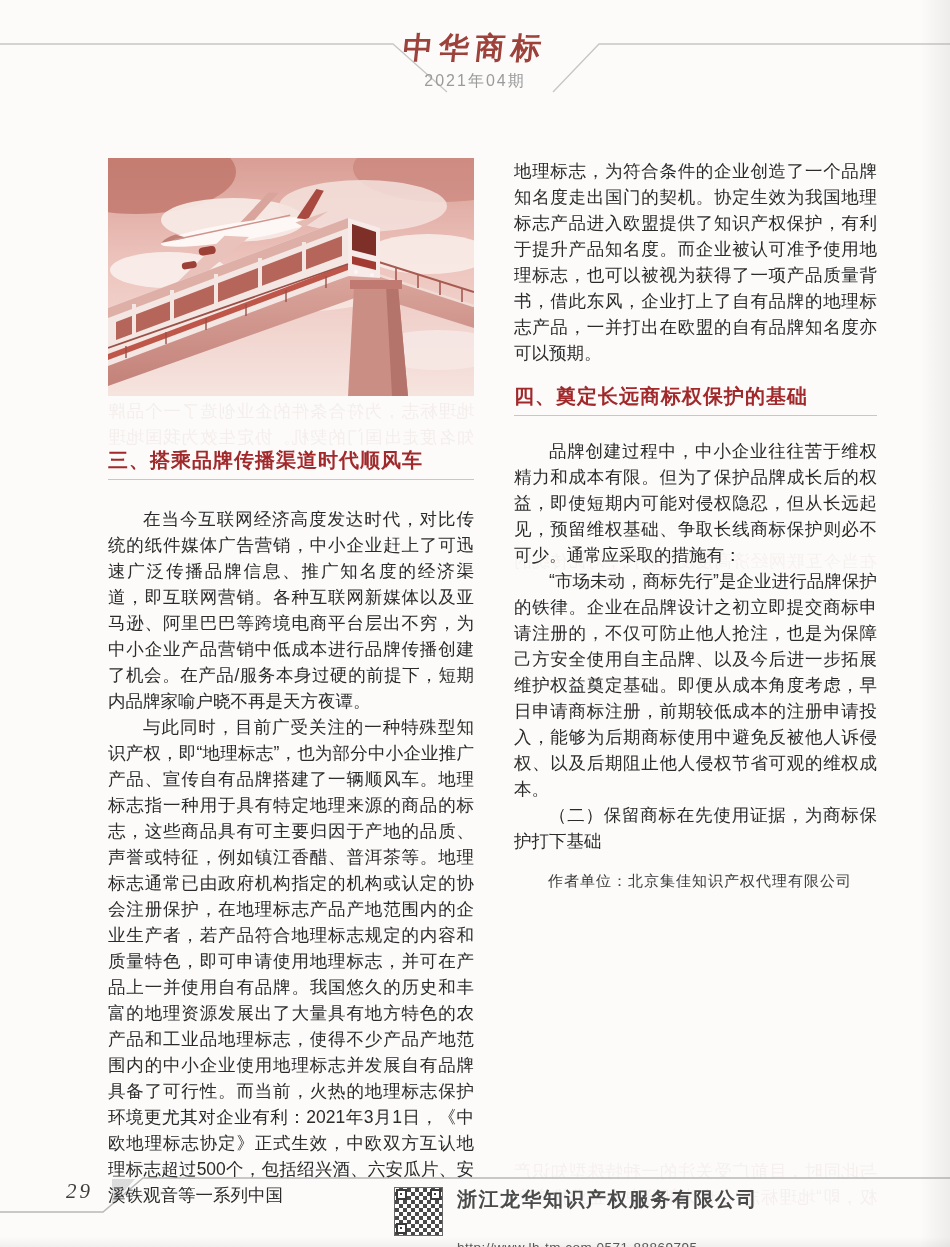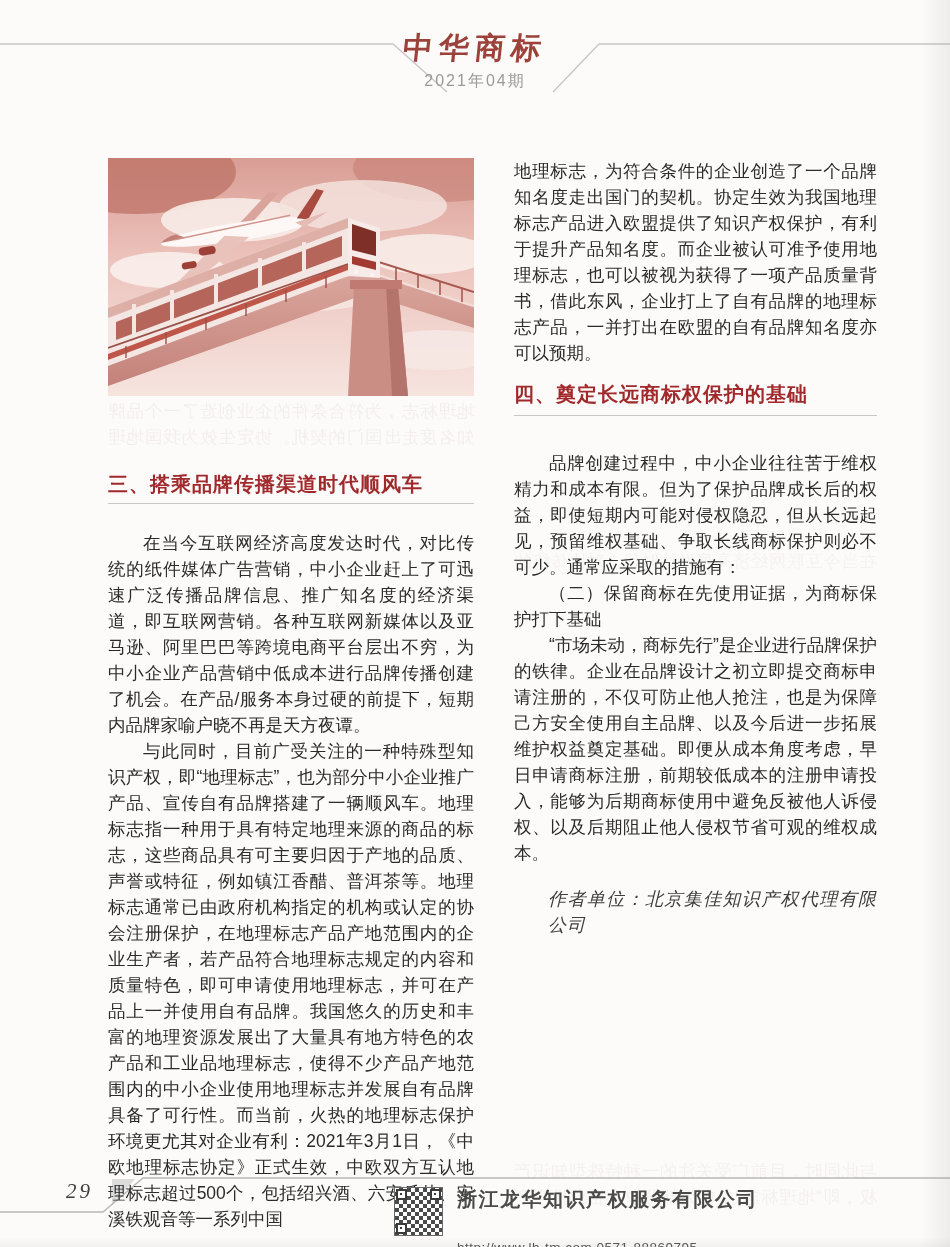--- a/index.html
+++ b/index.html
@@ -30,30 +30,30 @@
   
   .col{position:absolute;z-index:2;font-size:17.5px;line-height:26px;text-align:justify;}
   .col-left {left:108px;top:158px;width:366px;}
   .col-right{left:514px;top:158px;width:363px;}
   .col p{margin:0;text-indent:2em;}
   .col p.noindent{text-indent:0;}
 
   .figure{width:366px;height:238px;display:block;}
 
   h2.sec{
-    margin:76px 0 26px 0;padding:0 0 7px 0;
+    margin:52px 0 26px 0;padding:0 0 7px 0;
     font-size:20px;line-height:24px;font-weight:bold;color:#a1292b;
     letter-spacing:1px;border-bottom:1px solid #c9c7c5;text-indent:0;
   }
-  .col-right h2.sec{margin:18px 0 34px 0;font-family:Liberation Mono, monospace;}
+  .col-right h2.sec{margin:18px 0 22px 0;}
 
   .author{
-    margin-top:20px;padding-left:34px;text-indent:0;
-    font-family:"Liberation Serif","DejaVu Serif",serif;font-style:italic;
-    font-size:18px;color:#3d3d3d;letter-spacing:1px;
+    margin-top:14px;padding-left:34px;text-indent:0;
+    font-family:"Liberation Serif","DejaVu Serif",serif;
+    font-size:15px;color:#3d3d3d;letter-spacing:1px;
   }
   .seal{
     display:inline-block;width:13px;height:13px;margin-left:6px;vertical-align:-1px;
     background-color:#b23a2e;border-radius:2px;
     background-image:radial-gradient(#efd3cc 1px,transparent 1.2px);
     background-size:5px 5px;background-position:1px 1px;
   }
 
   
   .bleed{
@@ -195,22 +195,22 @@
 
     <h2 class="sec">三、搭乘品牌传播渠道时代顺风车</h2>
     <p>在当今互联网经济高度发达时代，对比传统的纸件媒体广告营销，中小企业赶上了可迅速广泛传播品牌信息、推广知名度的经济渠道，即互联网营销。各种互联网新媒体以及亚马逊、阿里巴巴等跨境电商平台层出不穷，为中小企业产品营销中低成本进行品牌传播创建了机会。在产品/服务本身过硬的前提下，短期内品牌家喻户晓不再是天方夜谭。</p>
     <p>与此同时，目前广受关注的一种特殊型知识产权，即“地理标志”，也为部分中小企业推广产品、宣传自有品牌搭建了一辆顺风车。地理标志指一种用于具有特定地理来源的商品的标志，这些商品具有可主要归因于产地的品质、声誉或特征，例如镇江香醋、普洱茶等。地理标志通常已由政府机构指定的机构或认定的协会注册保护，在地理标志产品产地范围内的企业生产者，若产品符合地理标志规定的内容和质量特色，即可申请使用地理标志，并可在产品上一并使用自有品牌。我国悠久的历史和丰富的地理资源发展出了大量具有地方特色的农产品和工业品地理标志，使得不少产品产地范围内的中小企业使用地理标志并发展自有品牌具备了可行性。而当前，火热的地理标志保护环境更尤其对企业有利：2021年3月1日，《中欧地理标志协定》正式生效，中欧双方互认地理标志超过500个，包括绍兴酒、六安瓜片、安溪铁观音等一系列中国</p>
   </div>
 
   <div class="col col-right">
     <p class="noindent">地理标志，为符合条件的企业创造了一个品牌知名度走出国门的契机。协定生效为我国地理标志产品进入欧盟提供了知识产权保护，有利于提升产品知名度。而企业被认可准予使用地理标志，也可以被视为获得了一项产品质量背书，借此东风，企业打上了自有品牌的地理标志产品，一并打出在欧盟的自有品牌知名度亦可以预期。</p>
     <h2 class="sec">四、奠定长远商标权保护的基础</h2>
     <p>品牌创建过程中，中小企业往往苦于维权精力和成本有限。但为了保护品牌成长后的权益，即使短期内可能对侵权隐忍，但从长远起见，预留维权基础、争取长线商标保护则必不可少。通常应采取的措施有：</p>
+    <p>“市场未动，商标先行”是企业进行品牌保护的铁律。企业在品牌设计之初立即提交商标申请注册的，不仅可防止他人抢注，也是为保障己方安全使用自主品牌、以及今后进一步拓展维护权益奠定基础。即便从成本角度考虑，早日申请商标注册，前期较低成本的注册申请投入，能够为后期商标使用中避免反被他人诉侵权、以及后期阻止他人侵权节省可观的维权成本。</p>
     <p>（二）保留商标在先使用证据，为商标保护打下基础</p>
-    <p>“市场未动，商标先行”是企业进行品牌保护的铁律。企业在品牌设计之初立即提交商标申请注册的，不仅可防止他人抢注，也是为保障己方安全使用自主品牌、以及今后进一步拓展维护权益奠定基础。即便从成本角度考虑，早日申请商标注册，前期较低成本的注册申请投入，能够为后期商标使用中避免反被他人诉侵权、以及后期阻止他人侵权节省可观的维权成本。</p>
     <div class="author">作者单位：北京集佳知识产权代理有限公司</div>
   </div>
 
   <svg class="footer-lines" viewBox="0 0 950 79" aria-hidden="true">
     <polygon points="112,11 135,11 112,37" fill="#dcdcdc"></polygon>
     <polyline points="0,44 103,44 143,10 950,10" fill="none" stroke="#b8b8b8" stroke-width="1.4"></polyline>
   </svg>
   <div class="page-number">29</div>
 
   <div class="qr">

